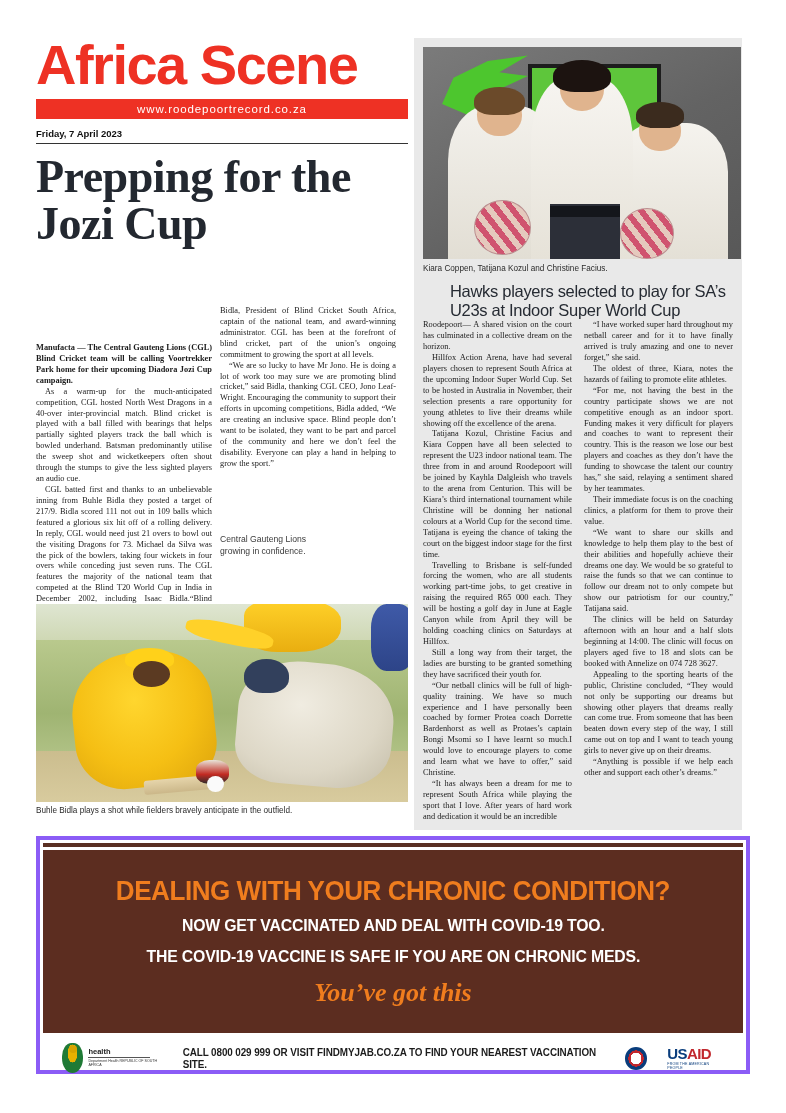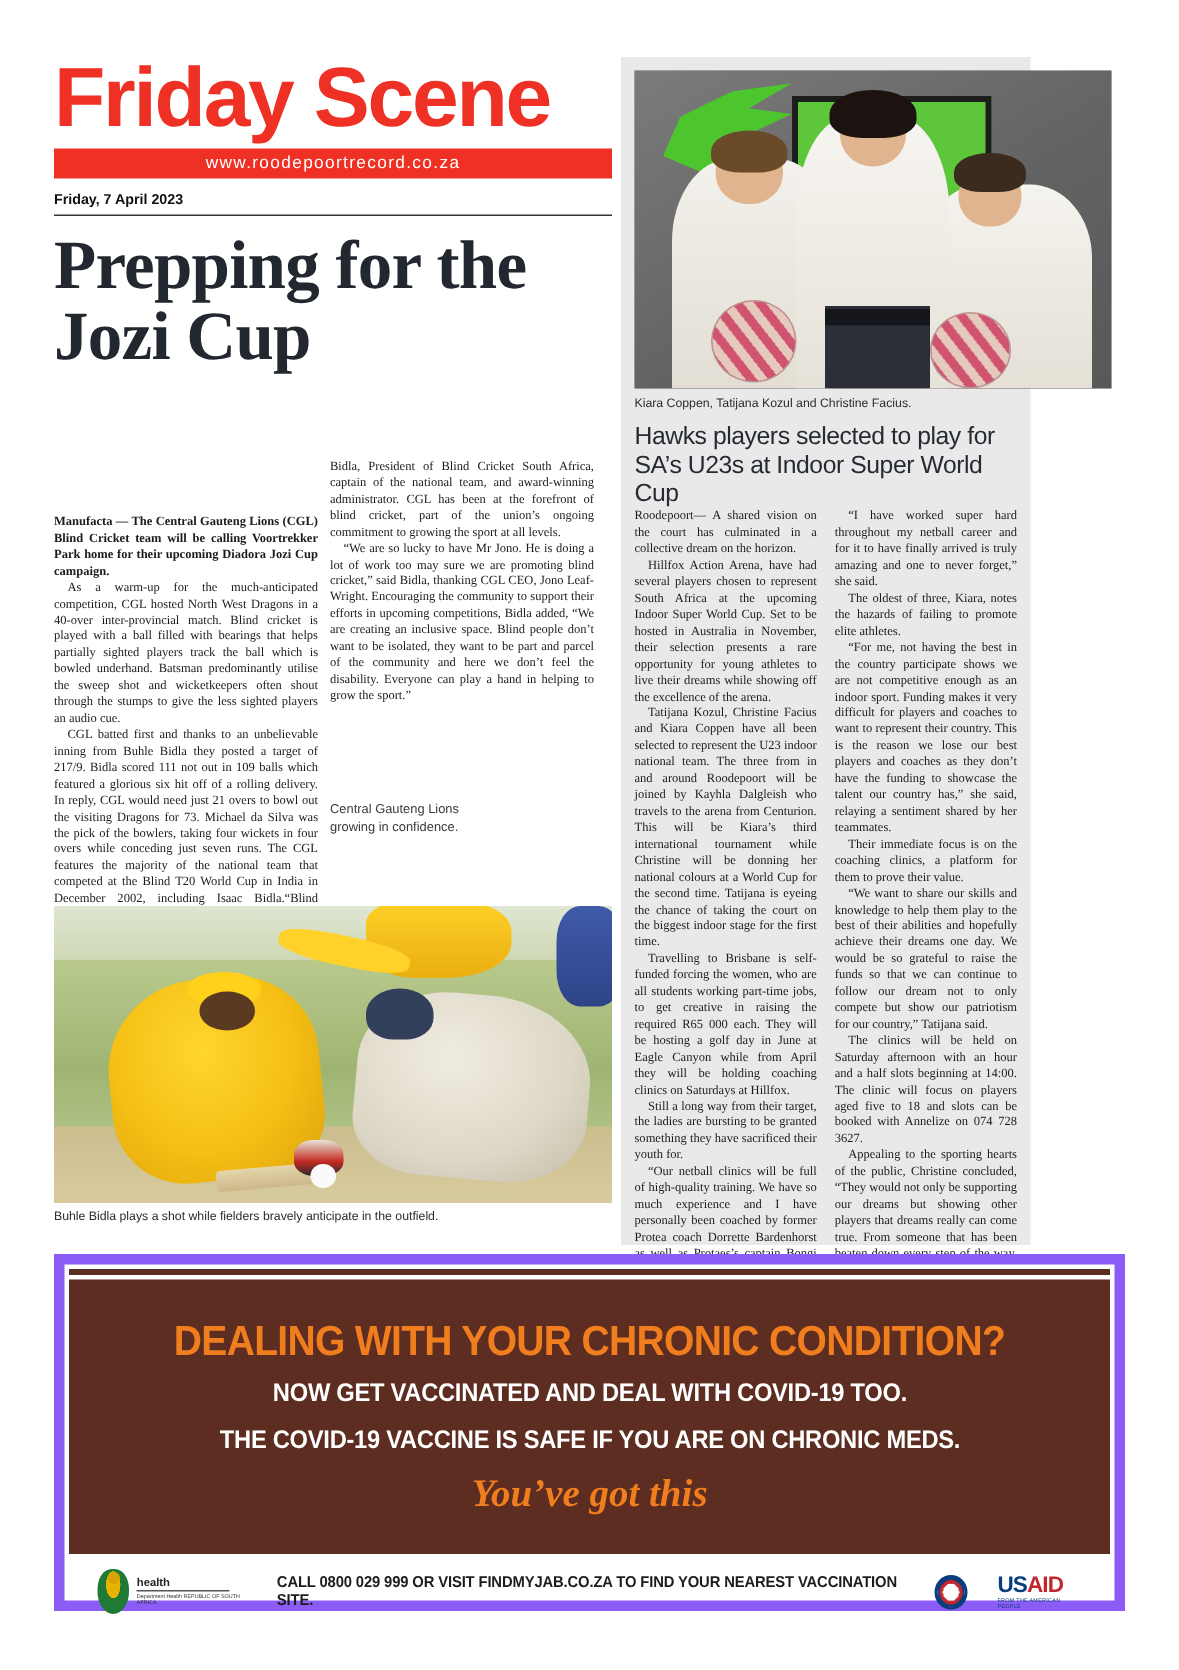--- a/index.html
+++ b/index.html
@@ -299,21 +299,21 @@
     left: 36px;
     top: 806px;
     width: 372px;
   }
 
   
   .right-panel {
     position: absolute;
     left: 414px;
     top: 38px;
-    width: 273px;
+    width: 328px;
     height: 792px;
     background: #e9e9e9;
     padding: 9px;
   }
 
   
   .netball-photo {
     position: relative;
     width: 318px;
     height: 212px;
@@ -388,38 +388,39 @@
     color: #2b2b2b;
   }
 
   .hawks-headline {
     margin-top: 9px;
     font-family: "Liberation Sans", sans-serif;
     font-size: 16.5px;
     line-height: 1.16;
     color: #262b33;
     letter-spacing: -0.3px;
+    margin-left: 27px;
   }
 
   .right-cols {
     margin-top: 0;
     display: flex;
     gap: 12px;
   }
   .rcol { width: 153px; }
 
   
   .advert {
     position: absolute;
     left: 36px;
     top: 836px;
     width: 714px;
     height: 238px;
     background: #ffffff;
-    border: 7px solid #8b5cf6;
+    border: 4px solid #8b5cf6;
   }
   .ad-bar {
     height: 4px;
     background: #5a2f22;
     margin: 3px 3px 0 3px;
   }
   .ad-main {
     margin: 3px;
     height: 183px;
     background: #5c2d20;
@@ -524,21 +525,21 @@
     margin-top: 1px;
   }
 </style>
 </head>
 <body>
 
 <div class="page">
 
   <div class="masthead-col">
 
-    <div class="masthead-title">Friday Scene</div>
+    <div class="masthead-title">Africa Scene</div>
 
     <div class="masthead-urlbar">
       <span>www.roodepoortrecord.co.za</span>
     </div>
 
 
     <div class="dateline">Friday, 7 April 2023</div>
     <div class="rule-thin"></div>
 
     <div class="main-headline">Prepping for the Jozi Cup</div>

